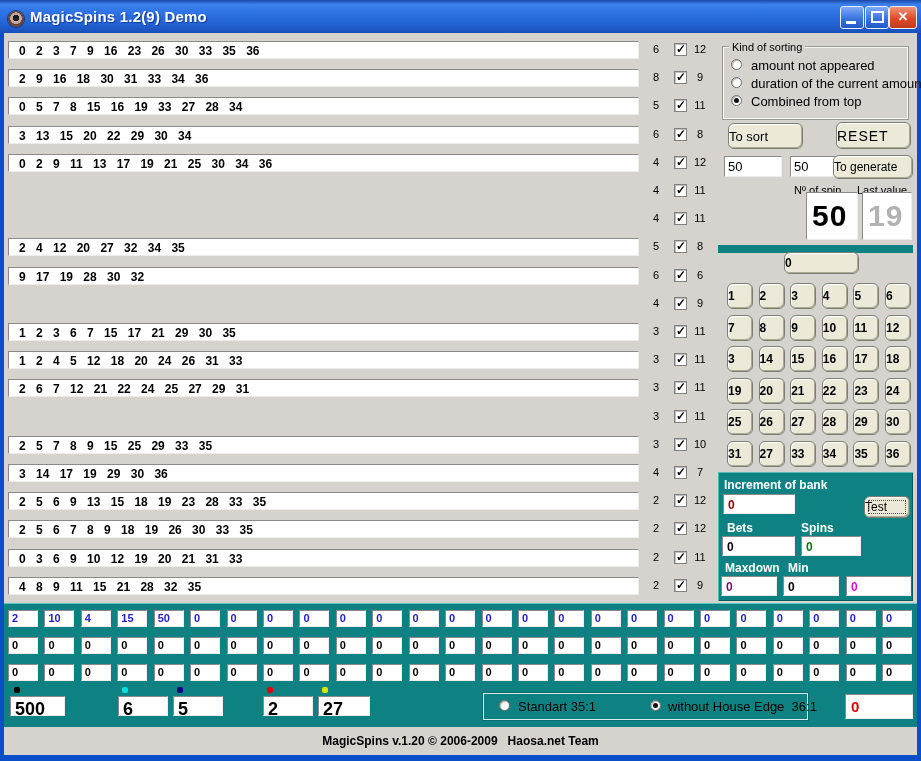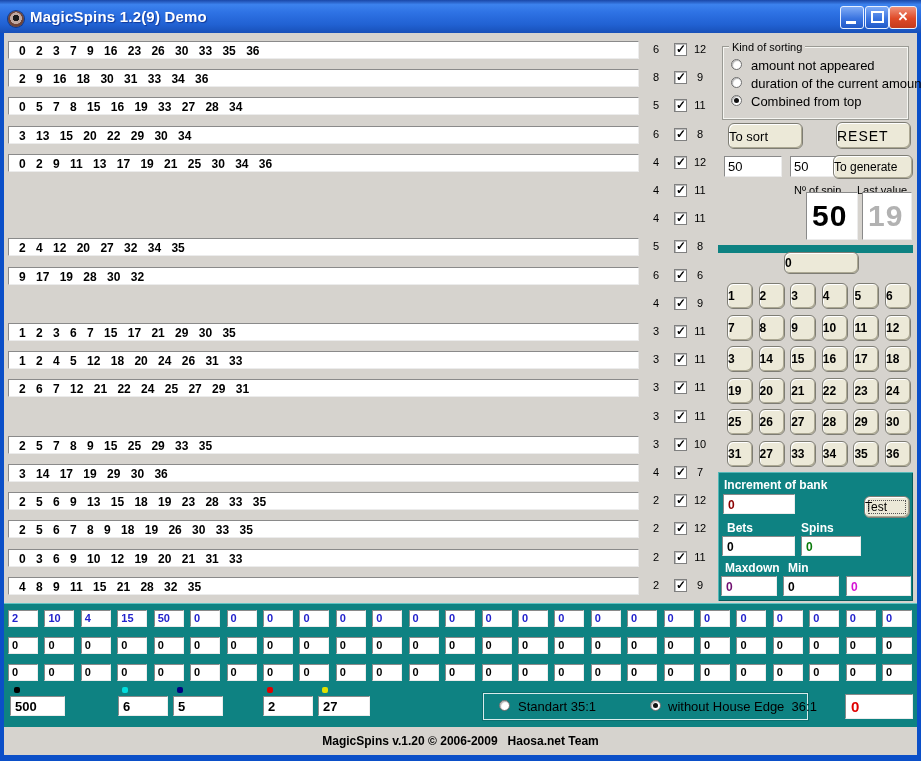--- a/index.html
+++ b/index.html
@@ -60,21 +60,21 @@
   .v-magenta{color:#d414d4;} .v-red{color:#e00000;} .v-black{color:#000;}
   .test-btn{left:864px;top:496px;width:46px;height:22px;}
   .test-btn::after{content:"";position:absolute;left:3px;top:3px;right:3px;bottom:3px;border:1px dotted #555;}
   
   .bottom-section{position:absolute;left:4px;top:603px;width:913px;height:124px;background:#0e8282;
     border-top:1px solid #5ec4c4;box-sizing:border-box;}
   .bet-cell{position:absolute;width:30px;height:17px;font-weight:bold;font-size:11px;
     padding:1px 0 0 3px;color:#000;overflow:hidden;}
   .bet-cell.first{color:#2222cc;}
   .dot{position:absolute;top:687px;width:6px;height:6px;border-radius:2px;}
-  .param-input{position:absolute;top:696px;height:20px;font-weight:bold;font-size:13px;padding:2px 1px 0 4px;}
+  .param-input{position:absolute;top:696px;height:20px;font-weight:bold;font-size:18px;padding:2px 1px 0 4px;}
   .payout-box{position:absolute;left:483px;top:693px;width:325px;height:27px;
     border:1px solid #d8ecec;box-shadow:0 0 0 1px #0a6e6e;box-sizing:border-box;}
   .result-input{position:absolute;left:845px;top:694px;width:68px;height:25px;
     font-weight:bold;font-size:15px;padding:3px 0 0 5px;}
   .footer-bar{position:absolute;left:4px;top:727px;width:913px;height:28px;background:#d6d3ce;
     text-align:center;font-weight:bold;font-size:12px;line-height:28px;white-space:pre;}
 </style>
 </head>
 <body>
 

